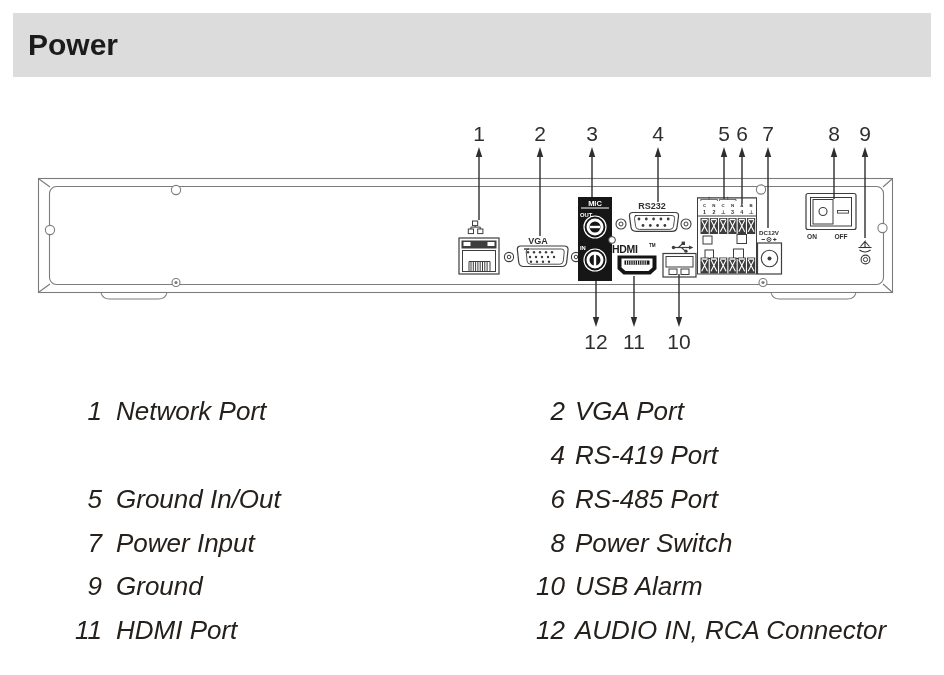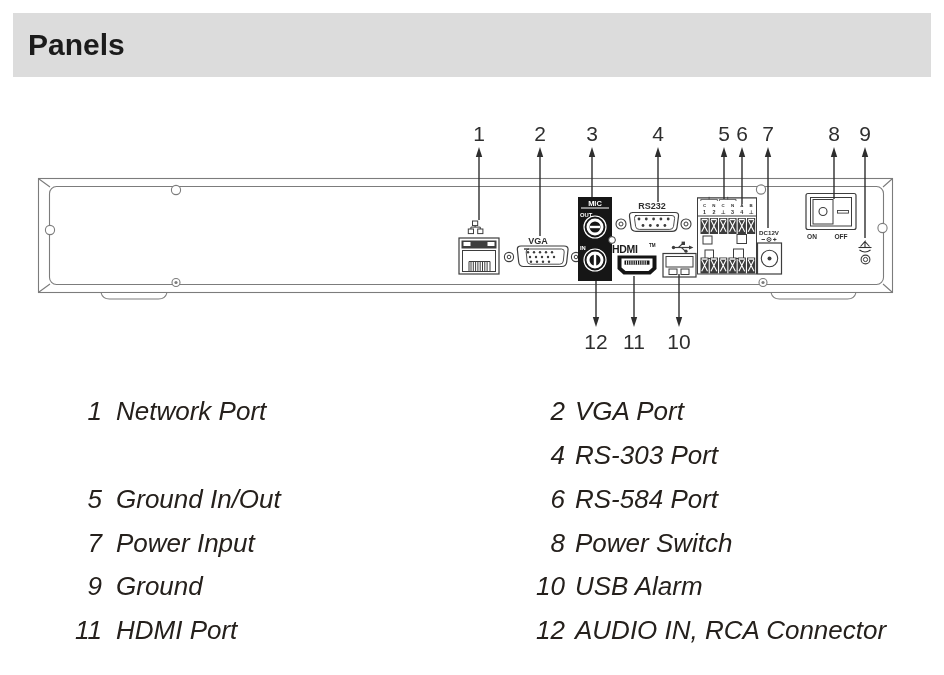--- a/index.html
+++ b/index.html
@@ -19,21 +19,21 @@
   .lnum{display:inline-block;text-align:right;}
   .col-l .lnum{width:42px;margin-right:14px;}
   .col-r .lnum{width:48px;margin-right:10px;}
 </style>
 </head>
 <body>
 
 <div class="stage">
 
   <div class="header-bar">
-    <span class="title">Panels</span>
+    <span class="title">Power</span>
   </div>
 
   <svg width="944" height="675" viewBox="0 0 944 675">
     <defs>
       <g id="termcell">
         <rect x="0" y="0" width="8.2" height="16" fill="#3d3d3d"></rect>
         <path d="M1.2,2.2 L7,13.8 M7,2.2 L1.2,13.8" stroke="#ffffff" stroke-width="1.1" fill="none"></path>
         <rect x="1.2" y="0.8" width="5.8" height="1.4" fill="#ffffff"></rect>
       </g>
     </defs>
@@ -314,24 +314,24 @@
       <span class="lnum">9</span><span class="llabel">Ground</span>
     </div>
     <div class="lrow col-l" style="left:60px;top:617px;">
       <span class="lnum">11</span><span class="llabel">HDMI Port</span>
     </div>
 
     <div class="lrow col-r" style="left:517px;top:398px;">
       <span class="lnum">2</span><span class="llabel">VGA Port</span>
     </div>
     <div class="lrow col-r" style="left:517px;top:442px;">
-      <span class="lnum">4</span><span class="llabel">RS-303 Port</span>
+      <span class="lnum">4</span><span class="llabel">RS-419 Port</span>
     </div>
     <div class="lrow col-r" style="left:517px;top:486px;">
-      <span class="lnum">6</span><span class="llabel">RS-584 Port</span>
+      <span class="lnum">6</span><span class="llabel">RS-485 Port</span>
     </div>
     <div class="lrow col-r" style="left:517px;top:530px;">
       <span class="lnum">8</span><span class="llabel">Power Switch</span>
     </div>
     <div class="lrow col-r" style="left:517px;top:573px;">
       <span class="lnum">10</span><span class="llabel">USB Alarm</span>
     </div>
     <div class="lrow col-r" style="left:517px;top:617px;">
       <span class="lnum">12</span><span class="llabel">AUDIO IN, RCA Connector</span>
     </div>

